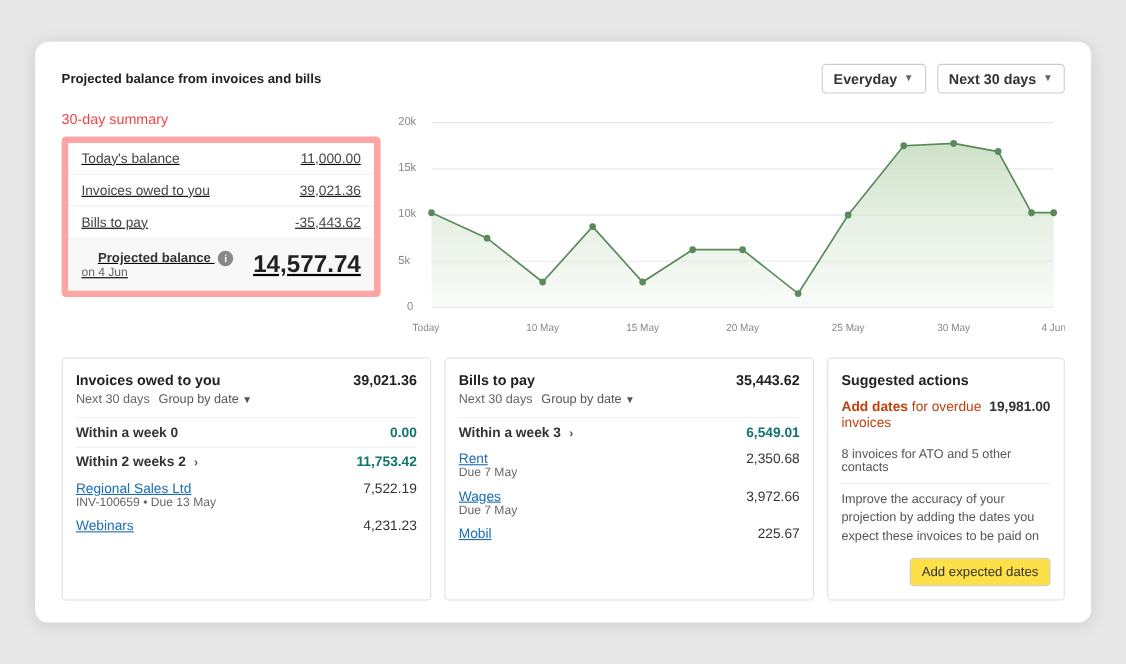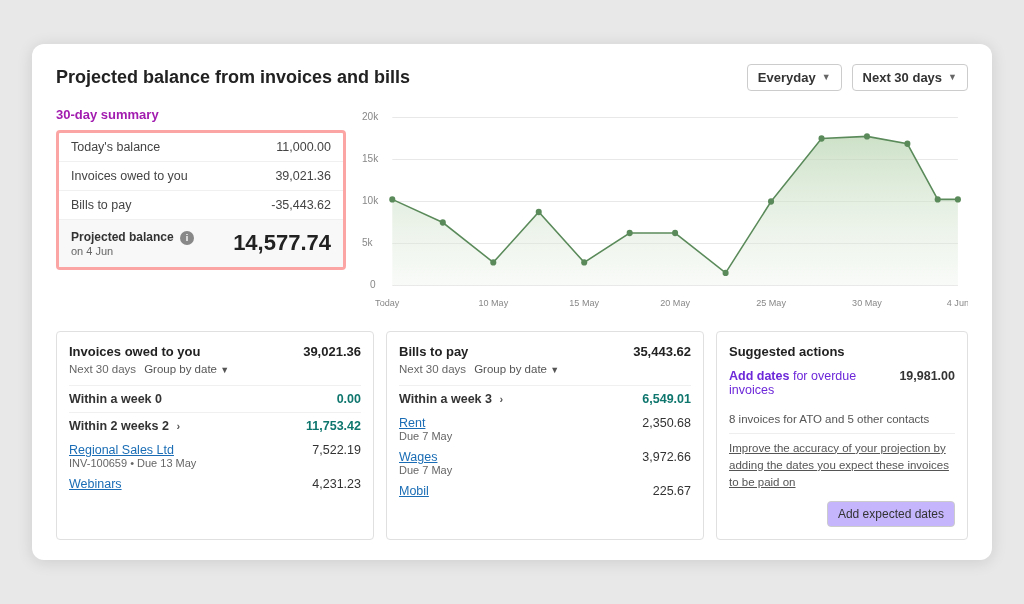--- a/index.html
+++ b/index.html
@@ -20,21 +20,21 @@
       width: 960px;
       padding: 20px 24px 20px 24px;
     }
     .header {
       display: flex;
       align-items: center;
       justify-content: space-between;
       margin-bottom: 16px;
     }
     .header-title {
-      font-size: 18px;
+      font-size: 12px;
       font-weight: 600;
       color: #222;
       text-align: center;
     }
     .header-controls {
       display: flex;
       gap: 10px;
     }
     .dropdown-btn {
       border: 1px solid #ccc;
@@ -60,48 +60,50 @@
     }
     .left-panel {
       width: 290px;
       flex-shrink: 0;
     }
     .right-panel {
       flex: 1;
     }
     .summary-label {
       font-size: 13px;
-      font-weight: 700;
-      color: #a21caf;
+      font-weight: 400;
+      color: #ef4444;
       margin-bottom: 8px;
     }
     .summary-box {
-      border: 3px solid #fca5a5;
+      border: 6px solid #fca5a5;
       border-radius: 4px;
       margin-bottom: 14px;
       overflow: hidden;
+      text-decoration: underline;
     }
     .summary-row {
       display: flex;
       justify-content: space-between;
       padding: 7px 12px;
       border-bottom: 1px solid #f0f0f0;
       font-size: 12.5px;
       color: #444;
     }
     .summary-row:last-child { border-bottom: none; }
     .summary-row.projected {
       background: #f8f8f8;
       padding: 10px 12px;
       align-items: center;
     }
     .projected-label {
       font-size: 12px;
       font-weight: 600;
       color: #333;
+      margin-left: 15px;
     }
     .projected-sub {
       font-size: 11px;
       color: #666;
       font-weight: normal;
     }
     .projected-value {
       font-size: 22px;
       font-weight: 700;
       color: #222;
@@ -203,36 +205,36 @@
       font-size: 12.5px;
       color: #333;
     }
     .chevron-right {
       font-size: 11px;
       color: #555;
       margin-left: 4px;
     }
     
     .suggested-panel {
-      width: 252px;
+      width: 216px;
       flex-shrink: 0;
       border: 1px solid #e0e0e0;
       border-radius: 4px;
       padding: 12px;
     }
     .suggested-title {
       font-size: 13px;
       font-weight: 600;
       color: #222;
       margin-bottom: 10px;
     }
     .suggested-action-title {
       font-size: 12.5px;
       font-weight: 400;
-      color: #6d28d9;
+      color: #c2410c;
       margin-bottom: 12px;
     }
     .suggested-action-title strong {
       font-weight: 600;
     }
     .suggested-action-amount {
       font-size: 12.5px;
       color: #333;
       font-weight: 600;
     }
@@ -245,27 +247,26 @@
     .suggested-desc {
       font-size: 11.5px;
       color: #555;
       margin-bottom: 8px;
     }
     .suggested-body {
       font-size: 11.5px;
       color: #555;
       margin-bottom: 10px;
       line-height: 1.5;
-      text-decoration: underline;
     }
     .add-dates-btn {
       border: 1px solid #ccc;
       border-radius: 4px;
       padding: 5px 10px;
-      background: #c4b5fd;
+      background: #fde047;
       font-size: 12px;
       cursor: pointer;
       color: #333;
       float: right;
     }
     .divider { border: none; border-top: 1px solid #eee; margin: 6px 0; }
   </style>
 </head>
 <body>
 

